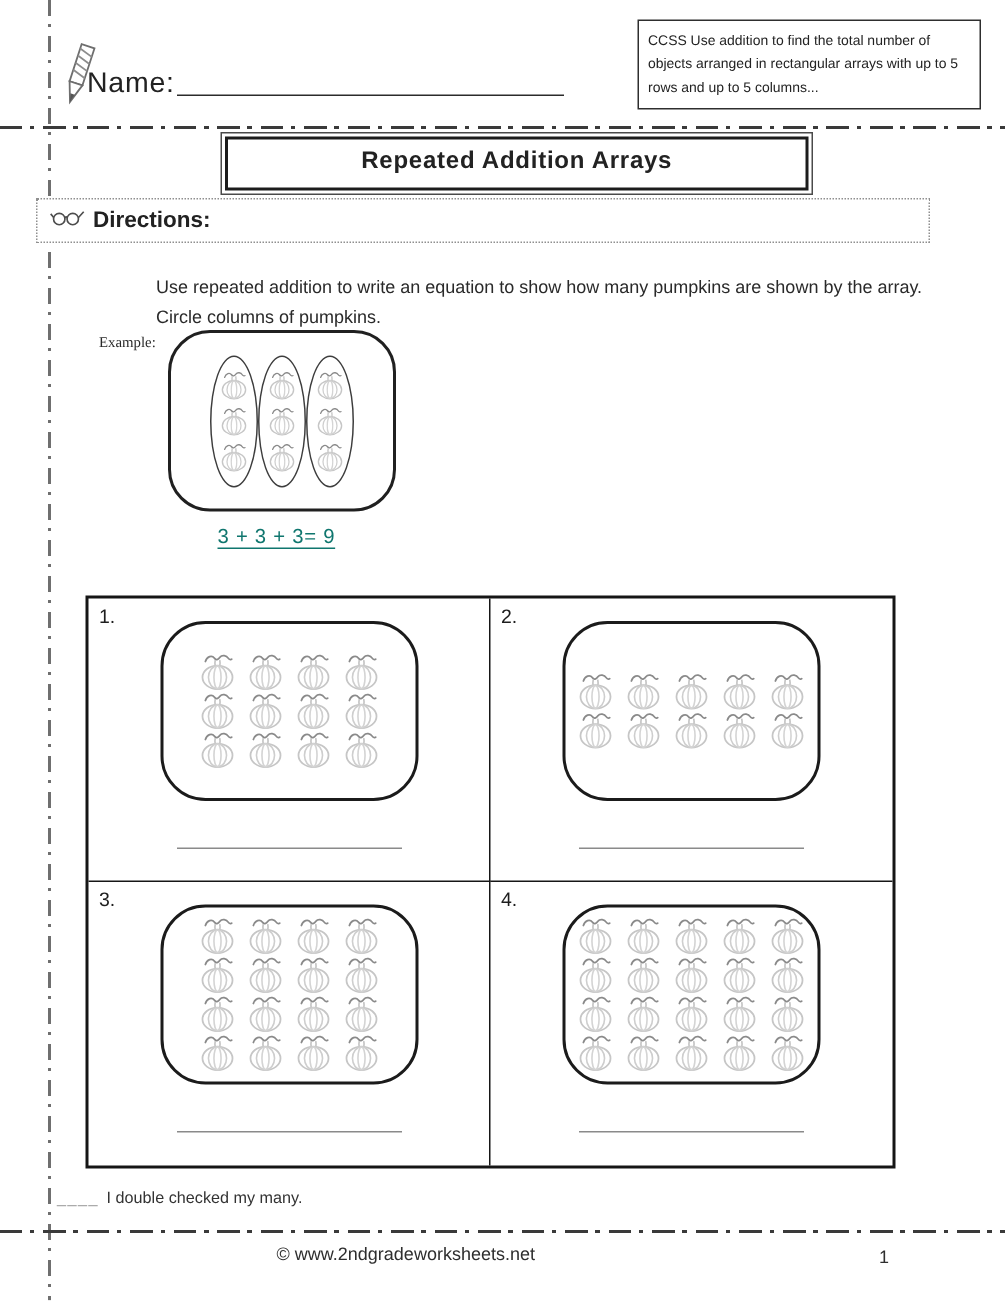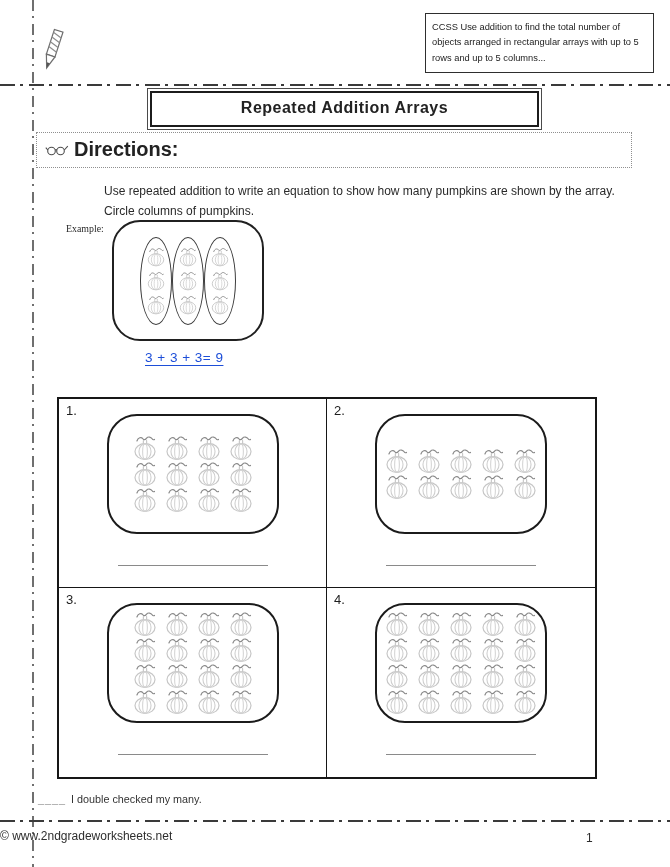--- a/index.html
+++ b/index.html
@@ -16,51 +16,51 @@
   .pencil{position:absolute;left:38px;top:26px;width:30px;height:48px;}
   .name-row{position:absolute;left:58px;top:44px;font-size:19px;letter-spacing:.5px;white-space:nowrap;}
   .name-line{display:inline-block;width:258px;border-bottom:1.6px solid #2b2b2b;height:19px;vertical-align:-3px;margin-left:2px;}
   .ccss-box{position:absolute;left:425px;top:13px;width:215px;border:1.6px solid #2e2e2e;
     padding:6px 6px 6px;font-size:9.3px;line-height:1.65;color:#222;background:#fff;}
   
   .title-box{position:absolute;left:147px;top:88px;width:389px;border:1px solid #4a4a4a;padding:2px;background:#fff;}
   .title-inner{border:2px solid #1c1c1c;text-align:center;font-size:16px;font-weight:bold;
     padding:6px 0 8px;letter-spacing:.5px;}
   
-  .directions-box{position:absolute;left:36px;top:132px;width:578px;border:1.3px dotted #8f8f8f;
-    padding:5px 8px 6px;font-size:20px;font-weight:bold;display:flex;align-items:center;gap:5px;background:#fff;}
+  .directions-box{position:absolute;left:24px;top:132px;width:578px;border:1.3px dotted #8f8f8f;
+    padding:5px 8px 6px;font-size:15px;font-weight:bold;display:flex;align-items:flex-start;gap:5px;background:#fff;}
   .glasses{width:24px;height:14px;flex:0 0 auto;}
   .dir-text{white-space:pre;}
   
   .instructions{position:absolute;left:66px;top:181px;width:522px;font-size:12px;line-height:1.7;color:#2a2a2a;margin-left:38px;}
   .example-label{position:absolute;left:66px;top:223px;font-size:9.9px;color:#2a2a2a;font-family:Liberation Serif, serif;}
   .example-box{position:absolute;left:112px;top:220px;width:148px;height:117px;border:2px solid #202020;
     border-radius:28px;display:flex;align-items:center;justify-content:center;background:#fff;}
   .example-array{display:flex;align-items:center;}
   .oval-col{border:1.6px solid #3d3d3d;border-radius:50%;display:flex;flex-direction:column;
     align-items:center;justify-content:center;gap:4px;padding:9px 4px;margin:0 0px;background:transparent;}
   .example-array .pumpkin{width:22px;height:20px;}
-  .example-eq{position:absolute;left:145px;top:350px;font-size:13.5px;color:#1d4ed8;
+  .example-eq{position:absolute;left:145px;top:350px;font-size:13.5px;color:#0f766e;
     text-decoration:underline;text-underline-offset:3px;letter-spacing:.5px;}
   
   .grid{position:absolute;left:57px;top:397px;width:536px;height:378px;border:2px solid #161616;
     display:grid;grid-template-columns:1fr 1fr;grid-template-rows:1fr 1fr;background:#fff;}
   .cell{position:relative;}
   .cell.b-r{border-right:1.8px solid #161616;}
   .cell.b-b{border-bottom:1.8px solid #161616;}
   .prob-number{position:absolute;top:4px;left:7px;font-size:13px;color:#1e1e1e;}
   .prob-box{width:168px;height:116px;border:2px solid #1b1b1b;border-radius:30px;margin:15px auto 0;
     display:flex;flex-direction:column;align-items:center;justify-content:center;gap:3px;background:#fff;}
   .pump-row{display:flex;gap:4px;}
   .pumpkin{width:28px;height:26px;}
   .answer-line{width:150px;border-bottom:1.5px solid #8a8a8a;margin:31px auto 0;height:0;}
   
   .check-row{position:absolute;left:38px;top:793px;font-size:10.8px;color:#333;}
   .check-blank{color:#9a9a9a;letter-spacing:1px;margin-right:5px;text-align:center;}
-  .footer-copy{position:absolute;left:0;top:829px;width:541px;font-size:12px;color:#2e2e2e;}
+  .footer-copy{position:absolute;left:0;top:829px;width:541px;text-align:center;font-size:12px;color:#2e2e2e;}
   .page-num{position:absolute;left:586px;top:831px;font-size:12px;color:#2e2e2e;}
 </style>
 </head>
 <body>
 
 <svg width="0" height="0" style="position:absolute" aria-hidden="true">
   <symbol id="pumpkin-sym" viewBox="0 0 26 24">
     <path d="M5.5 5.5 C6.5 2.2, 9.6 1.4, 11 3.4 C12 4.9, 13.5 4.4, 14.5 2.9 C15.8 1.1, 18.6 1.7, 19.6 3.4 C20.4 4.7, 21.6 4.3, 21.8 4.1" fill="none" stroke="#8a8a8a" stroke-width="1.1" stroke-linecap="round"></path>
     <path d="M11.6 4.6 C11.3 6, 11.3 7.2, 11.6 8.4 M14.4 4.6 C14.7 6, 14.7 7.2, 14.4 8.4" fill="none" stroke="#c2c2c2" stroke-width="1"></path>
     <ellipse cx="13" cy="15.3" rx="9.3" ry="7.3" fill="none" stroke="#c6c6c6" stroke-width="1.1"></ellipse>
@@ -77,20 +77,23 @@
 
   <svg class="pencil" viewBox="0 0 30 48">
     <g transform="rotate(18 15 24)" fill="none" stroke="#6e6e6e" stroke-width="1.2">
       <rect x="10" y="4" width="9" height="26" fill="#fff"></rect>
       <path d="M10 7 L19 10 M10 12 L19 15 M10 17 L19 20 M10 22 L19 25" stroke="#8c8c8c"></path>
       <path d="M10 30 L19 30 L14.5 43 Z" fill="#fff"></path>
       <path d="M13 37.5 L14.5 43 L16 37.5 Z" fill="#555" stroke="none"></path>
     </g>
   </svg>
 
+  <div class="name-row">
+    <span>Name:</span><span class="name-line"></span>
+  </div>
 
   <div class="ccss-box">CCSS Use addition to find the total number of objects arranged in rectangular arrays with up to 5 rows and up to 5 columns...</div>
 
   <div class="title-box">
     <div class="title-inner">Repeated Addition Arrays</div>
   </div>
 
   <div class="directions-box">
     <svg class="glasses" viewBox="0 0 24 14">
       <g fill="none" stroke="#4d4d4d" stroke-width="1.1">

